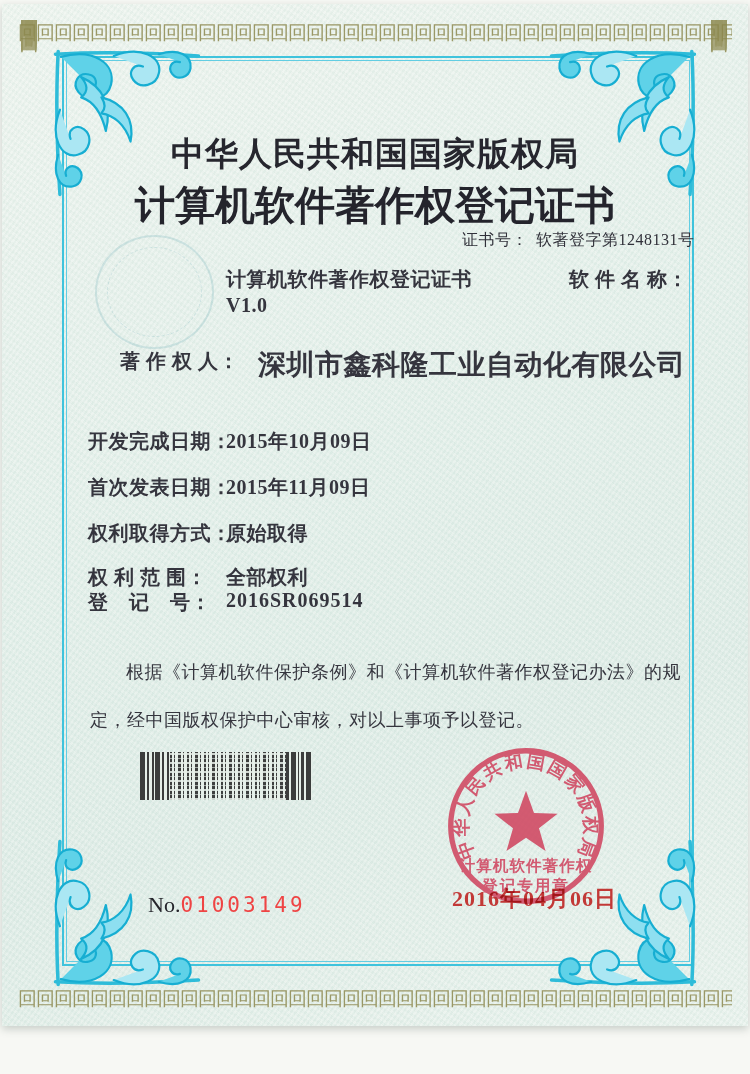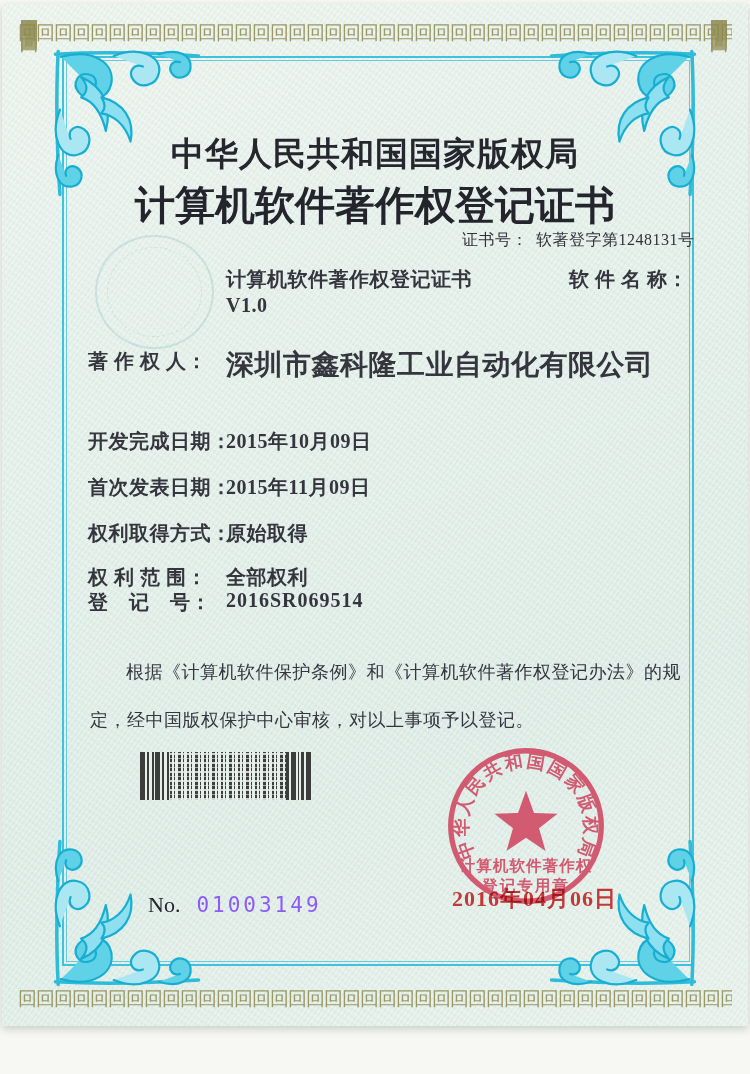--- a/index.html
+++ b/index.html
@@ -62,21 +62,21 @@
   }
   .certno .lab{margin-right:8px;margin-top:36px;}
   
   .row{position:absolute;left:88px;width:600px;font-size:20px;color:#35353e;}
   .row .lab{white-space:pre;font-weight:600;letter-spacing:.5px;}
   .row .val{position:absolute;left:138px;top:0;white-space:pre;letter-spacing:.5px;font-weight:600;}
   .row .val.big{font-size:28px;top:-2px;}
   .row .val.reg{font-weight:bold;letter-spacing:1px;}
   .r-name{top:266px;text-align:right;}
   .r-version{top:294px;}
-  .r-owner{top:348px;}
+  .r-owner{top:348px;margin-left:32px;}
   .r-dev{top:428px;}
   .r-pub{top:474px;}
   .r-acq{top:520px;}
   .r-scope{top:564px;}
   .r-reg{top:589px;}
   
   .statement{
     position:absolute;left:90px;top:648px;width:600px;
     font-size:18px;line-height:48px;color:#35353e;
     text-indent:2em;letter-spacing:.5px;font-weight:500;
@@ -99,21 +99,21 @@
   .seal .l1{font-size:16px;letter-spacing:1px;}
   .seal .l2{font-size:16px;letter-spacing:2px;}
   .seal-date{
     position:absolute;left:452px;top:884px;font-size:22px;font-weight:bold;
     color:#c23937;letter-spacing:1px;z-index:8;mix-blend-mode:multiply;
   }
   
   .serial{position:absolute;left:148px;top:892px;font-size:22px;color:#26262c;}
   .serial .num{
     font-family:"DejaVu Sans Mono","Liberation Mono",monospace;
-    color:#8b5cf6;margin-left:16px;letter-spacing:3px;font-size:21px;
+    color:#ef4444;letter-spacing:3px;font-size:21px;
   }
   
   .wmark{position:absolute;left:95px;top:235px;width:115px;height:110px;
     border-radius:50%;border:2px solid rgba(110,175,185,.25);z-index:5;}
   .wmark::before{content:"";position:absolute;inset:10px;border-radius:50%;
     border:1px dashed rgba(110,175,185,.22);}
 </style>
 </head>
 <body>
 

